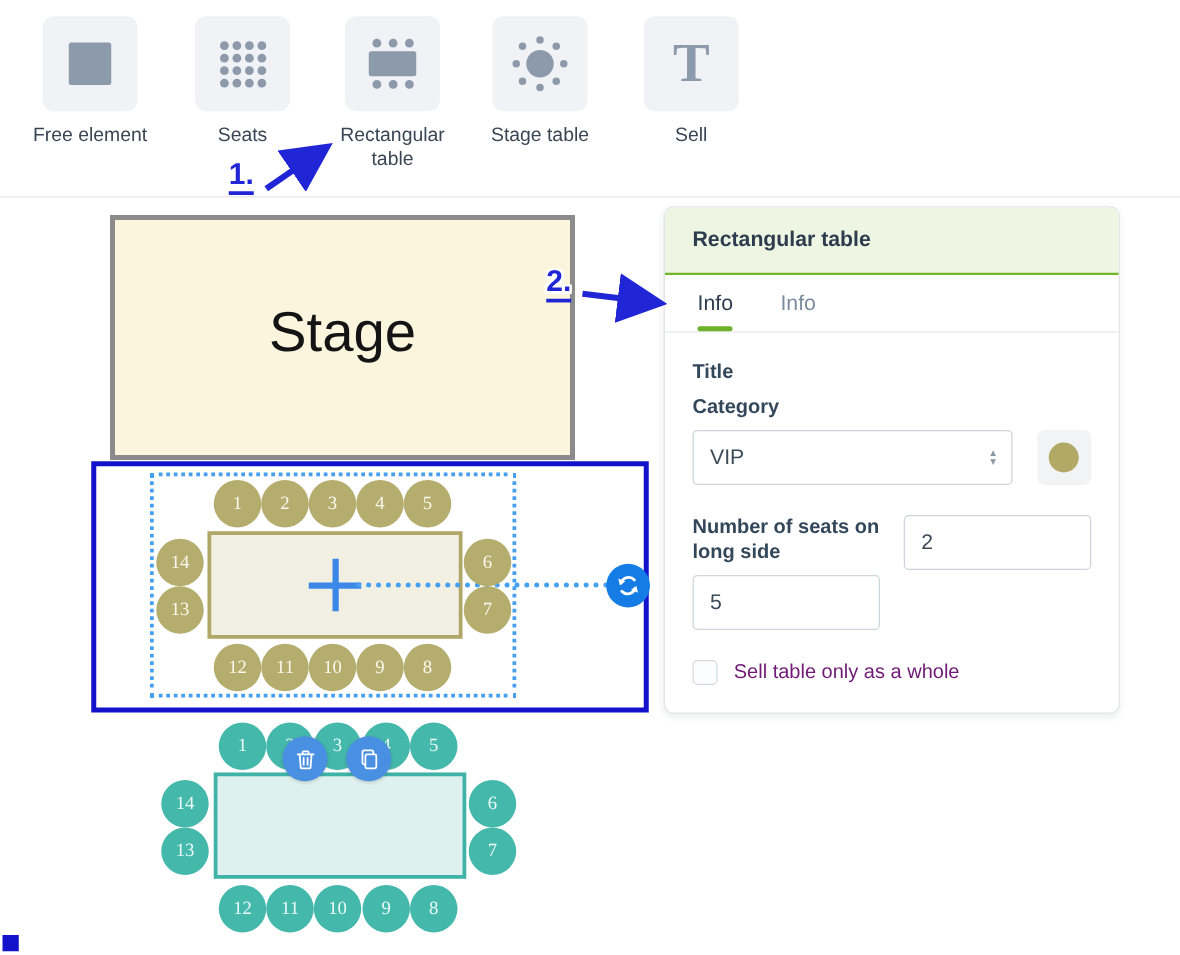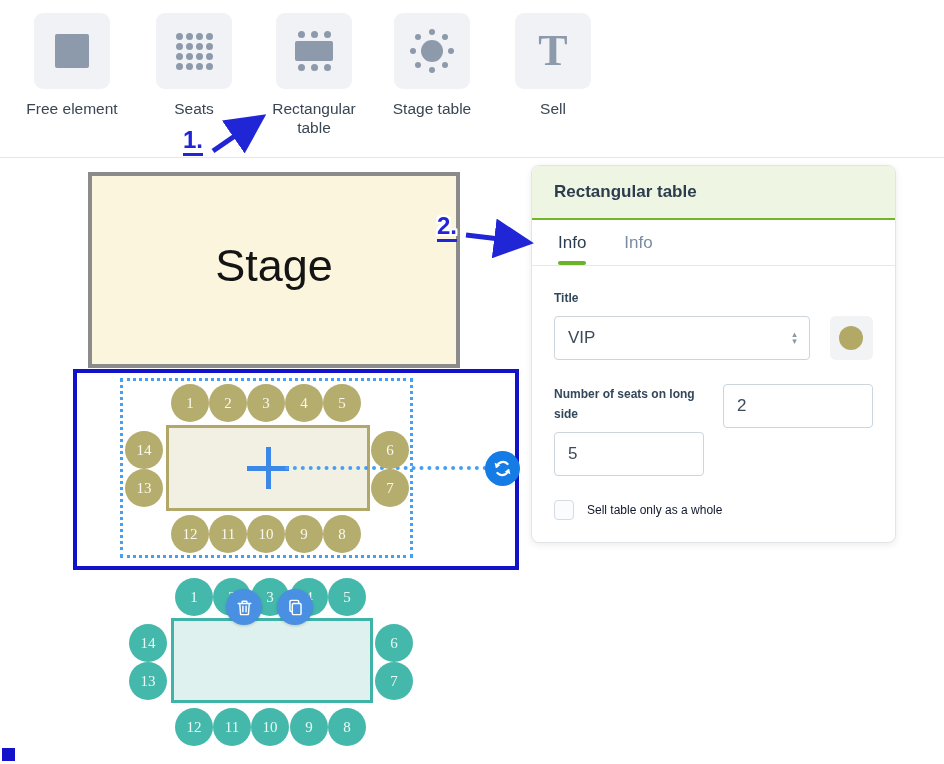--- a/index.html
+++ b/index.html
@@ -63,37 +63,37 @@
   
   .panel{left:531px;top:165px;width:365px;background:#fff;border:1px solid #e2e5e8;border-radius:8px;
          box-shadow:0 2px 6px rgba(60,70,80,.10);box-sizing:border-box;}
   .panel-header{height:52px;background:#eef5e2;border-bottom:2px solid #70b628;border-radius:8px 8px 0 0;
                 display:flex;align-items:center;padding:0 22px;font-weight:bold;font-size:17px;color:#2d3c4e;}
   .panel-tabs{display:flex;gap:38px;padding:0 26px;border-bottom:1px solid #e6e9ec;}
   .tab{font-size:17px;color:#7b8ca0;padding:13px 0 12px;position:relative;cursor:default;}
   .tab.active{color:#2d3c4e;}
   .tab.active::after{content:"";position:absolute;left:0;right:0;bottom:0;height:4px;background:#6cb32a;border-radius:2px;}
   .panel-body{padding:22px 22px 22px;}
-  .f-label{font-weight:bold;font-size:12px;color:#33475b;line-height:20px;margin-bottom:8px;}
+  .f-label{font-weight:bold;font-size:16px;color:#33475b;line-height:20px;margin-bottom:8px;}
   .ti{width:100%;height:44px;box-sizing:border-box;border:1px solid #ccd5db;border-radius:4px;
       font-family:"Liberation Sans",sans-serif;font-size:17px;color:#3c4a59;padding:0 13px;background:#fff;}
   .mb{margin-bottom:24px;}
   .cat-row{display:flex;gap:20px;align-items:flex-end;}
   .select{width:260px;height:44px;box-sizing:border-box;border:1px solid #ccd5db;border-radius:4px;
           display:flex;align-items:center;justify-content:space-between;padding:0 12px 0 13px;
           font-size:17px;color:#3c4a59;}
   .sel-arrows{display:flex;flex-direction:column;color:#8a97a5;font-size:9px;line-height:7px;}
   .swatch{width:44px;height:44px;background:#f1f3f5;border-radius:6px;
           display:flex;align-items:center;justify-content:center;}
   .swatch i{width:24px;height:24px;border-radius:50%;background:#b2a966;}
   .two-col{display:flex;gap:19px;}
   .col{width:152px;}
   .cb-row{display:flex;align-items:center;gap:13px;}
   .cb{width:20px;height:20px;box-sizing:border-box;border:1px solid #d5dbe0;border-radius:4px;background:#fbfcfd;}
-  .cb-label{font-size:12px;color:#0f172a;}
+  .cb-label{font-size:16px;color:#701a75;}
 </style>
 </head>
 <body>
 
 <div>
   <div class="tool" style="left:12px">
     <div class="tile">
       <div class="sq-icon"></div>
     </div>
     <div class="tool-label">Free element</div>
@@ -252,20 +252,21 @@
   <div class="panel-header">
     <span>Rectangular table</span>
   </div>
   <div class="panel-tabs">
     <div class="tab active">Info</div>
     <div class="tab">Info</div>
   </div>
   <div class="panel-body">
     <div class="f-label">Title</div>
 
+    <div class="f-label">Category</div>
     <div class="cat-row mb">
       <div class="select">
         <span>VIP</span>
         <span class="sel-arrows">▴<span>▾</span></span>
       </div>
       <div class="swatch">
         <i></i>
       </div>
     </div>
 

